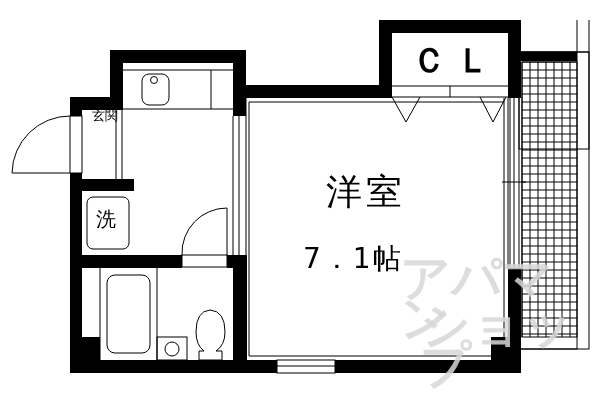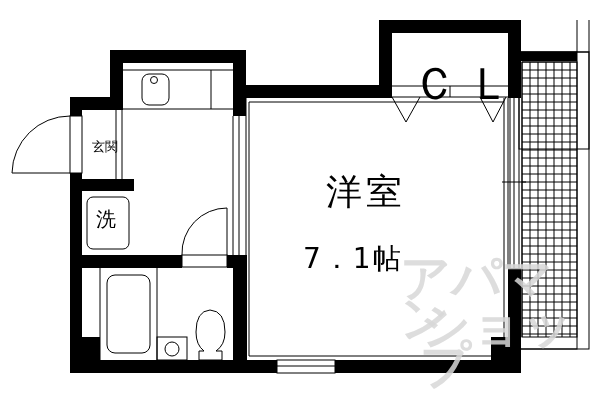--- a/index.html
+++ b/index.html
@@ -1,22 +1,22 @@
 <!DOCTYPE html>
 <html><head>
 <meta charset="utf-8">
 <style>
   html,body{margin:0;padding:0;background:#fff;}
   body{width:600px;height:400px;overflow:hidden;position:relative;font-family:"DejaVu Sans",sans-serif;}
   svg{position:absolute;left:0;top:0;}
   .lbl{position:absolute;color:#000;white-space:nowrap;}
   .room-name{left:326px;top:168px;font-size:36px;letter-spacing:4px;}
   .room-size{left:303px;top:240px;font-size:28px;letter-spacing:2px;}
-  .cl{left:412px;top:54px;font-size:45px;letter-spacing:10px;font-family:"Liberation Sans",sans-serif;}
-  .genkan{left:92px;top:140px;font-size:13px;line-height:14px;width:14px;text-align:center;}
+  .cl{left:412px;top:38px;font-size:34px;letter-spacing:10px;font-family:"Liberation Sans",sans-serif;font-weight:bold;}
+  .genkan{left:92px;top:109px;font-size:13px;line-height:14px;width:14px;text-align:center;}
   .wash{left:96px;top:206px;font-size:20px;}
   .wm{position:absolute;color:#d8d8d8;font-weight:bold;font-size:50px;line-height:40px;opacity:.85;}
 </style>
 </head>
 <body>
 
 <svg width="600" height="400" viewBox="0 0 600 400">
 
   <rect x="519" y="52" width="70" height="97" fill="none" stroke="#000" stroke-width="1"></rect>
   <line x1="577" y1="20" x2="577" y2="52" stroke="#000" stroke-width="1"></line>

